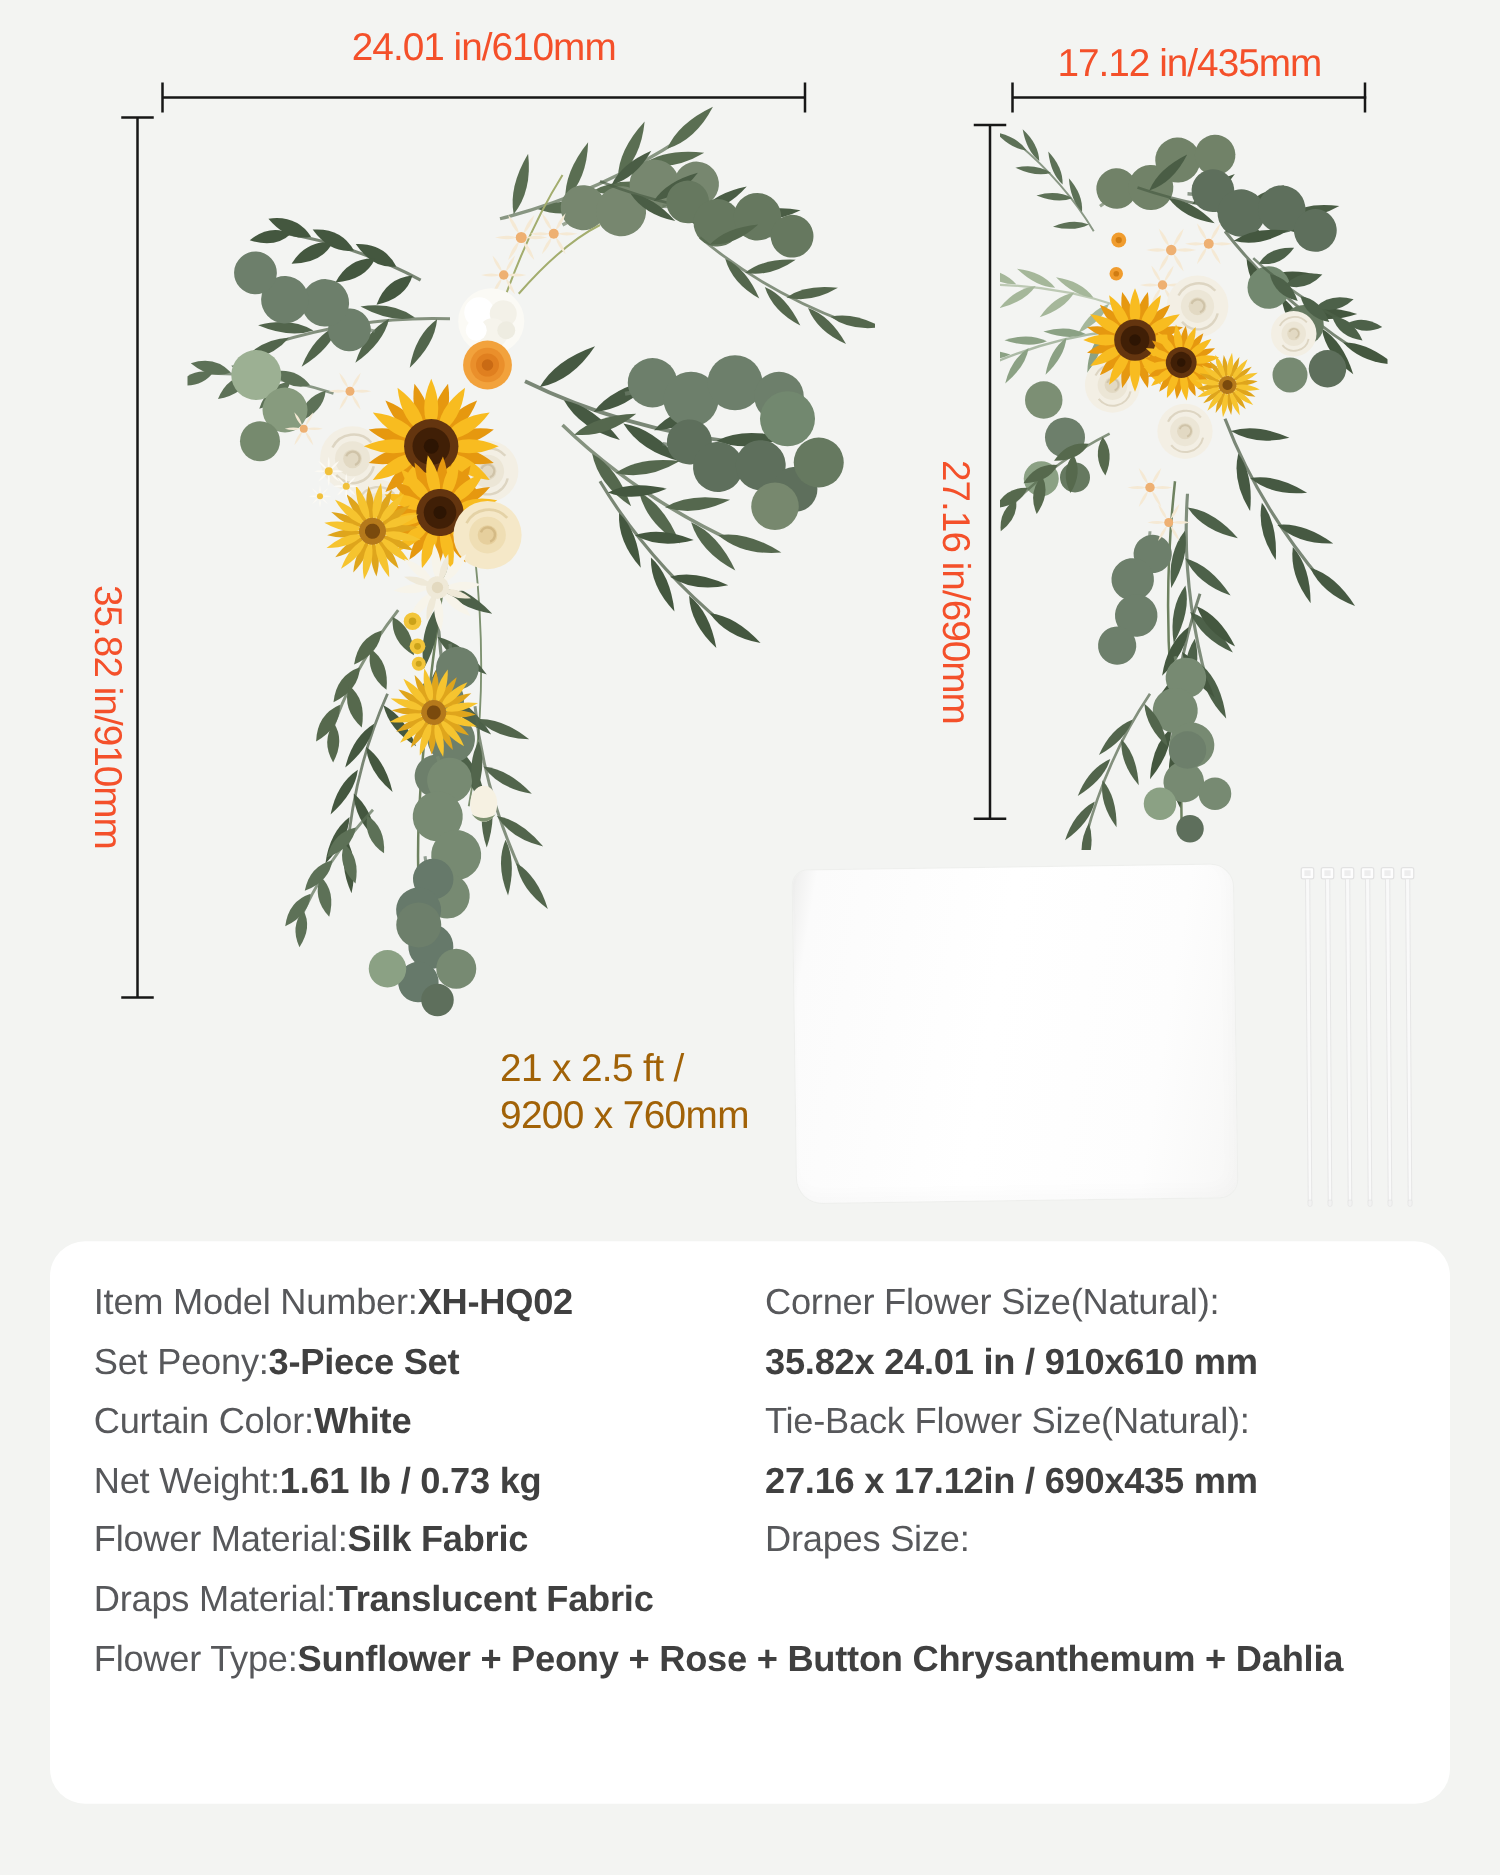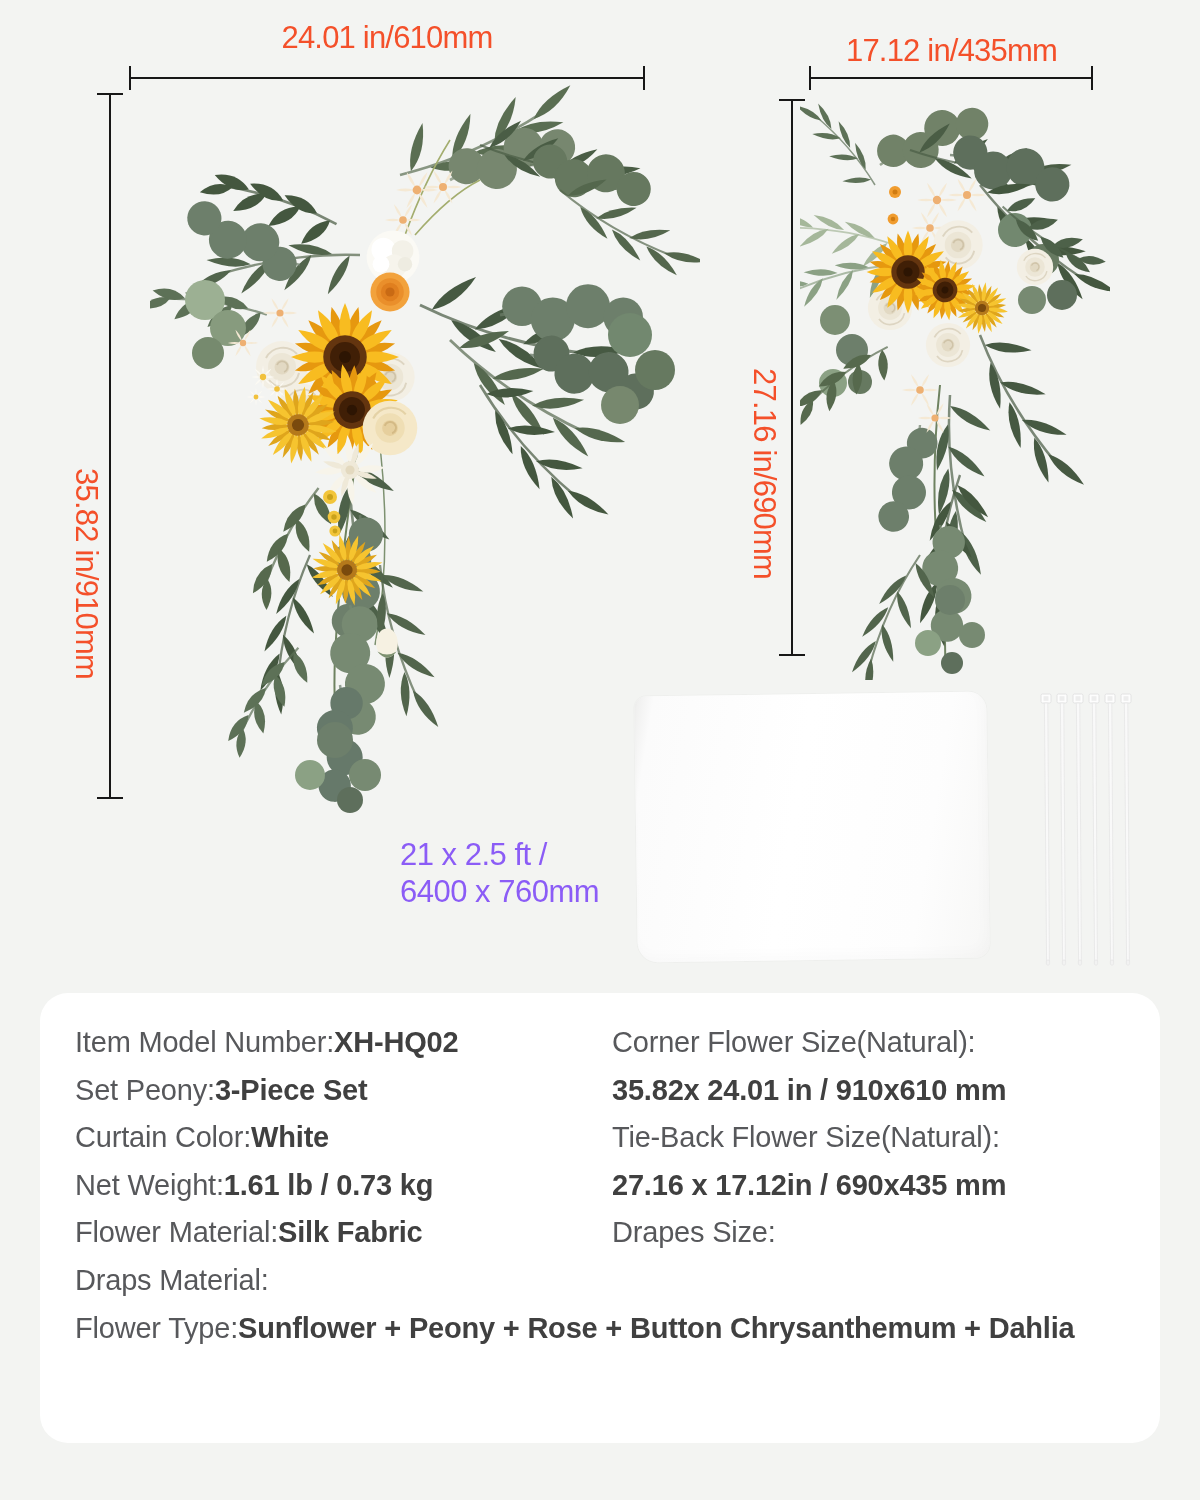--- a/index.html
+++ b/index.html
@@ -349,23 +349,23 @@
     <use href="#rose" transform="translate(90,213) scale(.85)"></use>
     <use href="#sun" transform="translate(108,177) scale(1.15)"></use>
     <use href="#sun" transform="translate(145,195) rotate(22) scale(.85)"></use>
     <use href="#gerb" transform="translate(182,213) rotate(8) scale(.9)"></use>
     <use href="#rose" transform="translate(148,250) scale(.85)"></use>
     <use href="#star" transform="translate(120,295) scale(.95)"></use>
     <use href="#star" transform="translate(135,323) scale(.9)"></use>
   </g>
 </svg>
 
-<div class="abs" style="left:400px;top:836px;color:#8b5cf6;font-size:31px;line-height:37px;letter-spacing:-0.5px">
+<div class="abs" style="left:400px;top:836px;color:#a16207;font-size:31px;line-height:37px;letter-spacing:-0.5px">
   <div>21 x 2.5 ft /</div>
-  <div>6400 x 760mm</div>
+  <div>9200 x 760mm</div>
 </div>
 
 <div class="abs fabric" style="left:636px;top:694px;width:352px;height:266px"></div>
 
 <svg class="abs" style="left:1036px;top:690px" width="104" height="284" viewBox="0 0 104 284">
   <use href="#tie" transform="translate(10,4)"></use>
   <use href="#tie" transform="translate(26,4)"></use>
   <use href="#tie" transform="translate(42,4)"></use>
   <use href="#tie" transform="translate(58,4)"></use>
   <use href="#tie" transform="translate(74,4)"></use>
@@ -390,20 +390,21 @@
     <div class="row">
         <span class="lbl">Net Weight: </span>
         <span class="val">1.61 lb / 0.73 kg</span>
       </div>
     <div class="row">
         <span class="lbl">Flower Material: </span>
         <span class="val">Silk Fabric</span>
       </div>
     <div class="row">
         <span class="lbl">Draps Material: </span>
+        <span class="val">Translucent Fabric</span>
       </div>
     <div class="row">
         <span class="lbl">Flower Type: </span>
         <span class="val">Sunflower + Peony + Rose + Button Chrysanthemum + Dahlia</span>
       </div>
   </div>
 
   <div class="col" style="left:572px">
     <div class="row">
         <span class="lbl">Corner Flower Size(Natural):</span>

